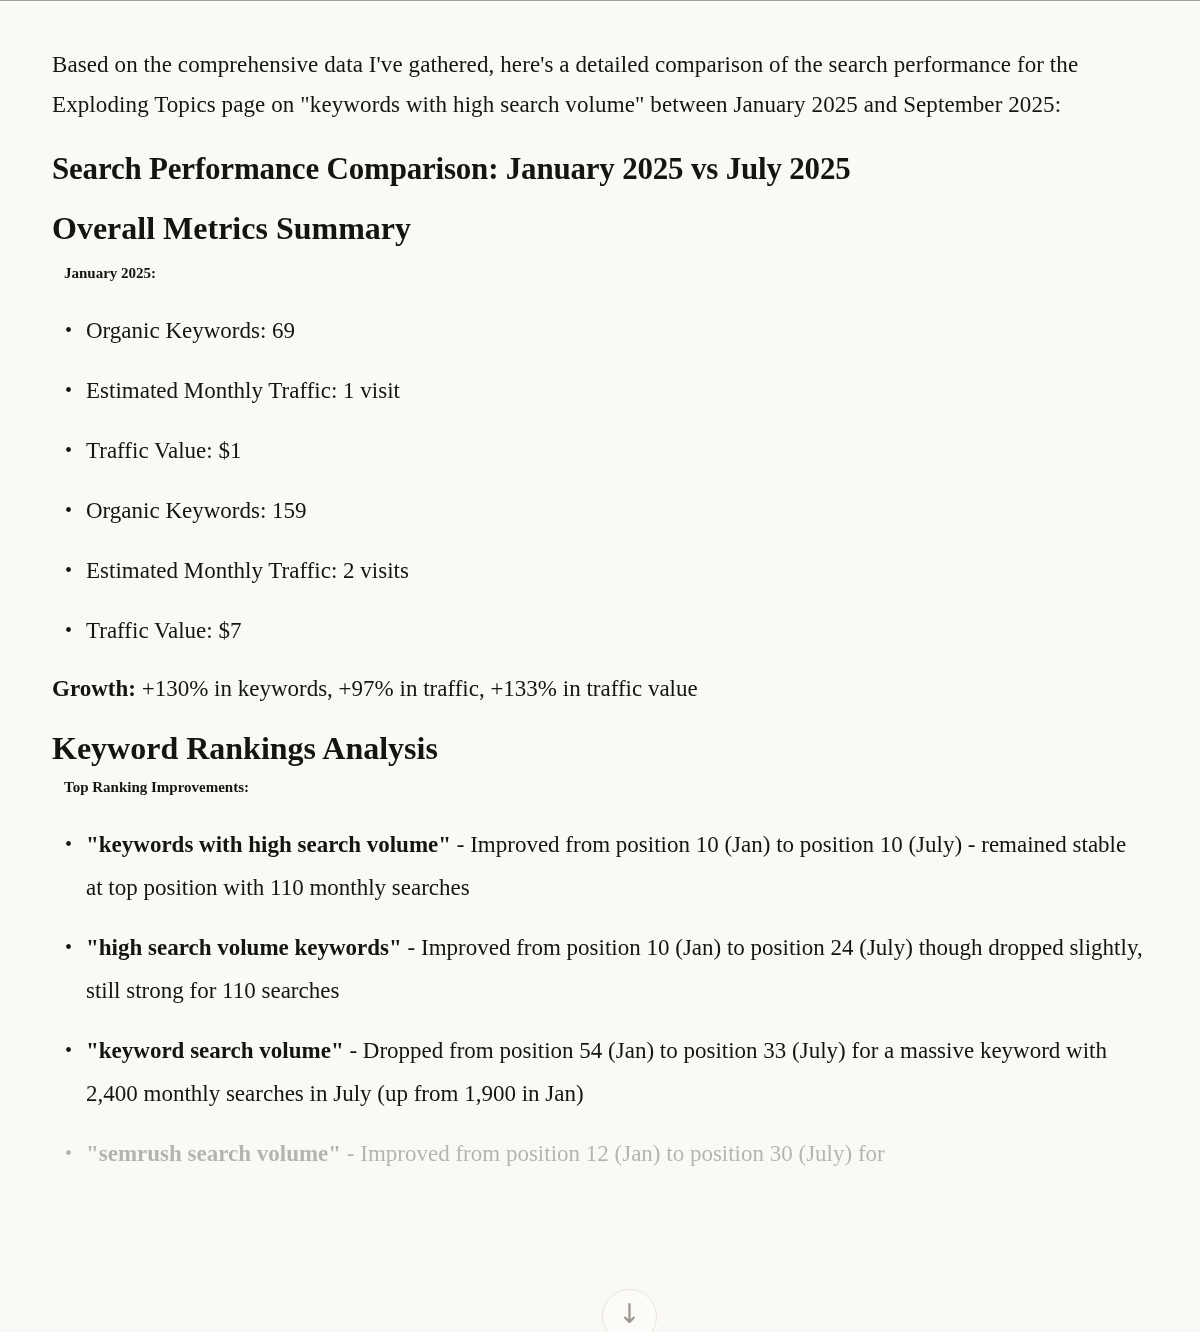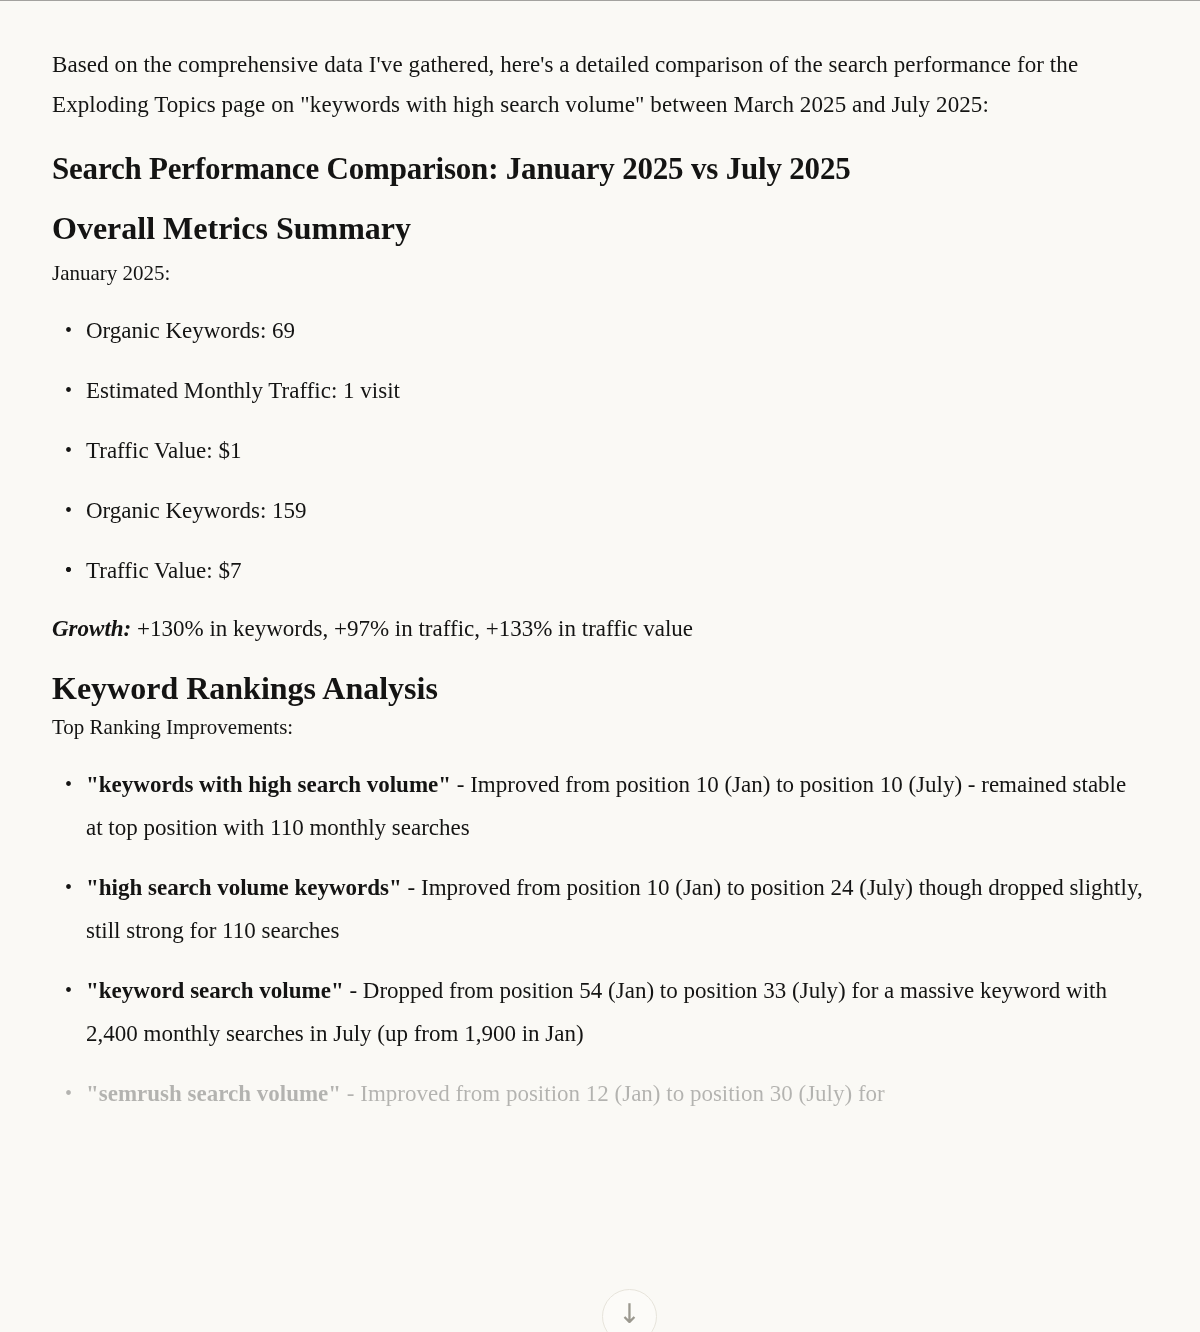--- a/index.html
+++ b/index.html
@@ -32,31 +32,32 @@
     letter-spacing: -0.2px;
   }
   h3.sub-heading {
     font-size: 32px;
     font-weight: 700;
     line-height: 34px;
     margin-top: 22px;
     margin-bottom: 2px;
   }
   p.strong-line {
-    font-size: 21px;
-    font-weight: 400;
+    font-size: 15px;
+    font-weight: 700;
     line-height: 40px;
     margin-top: 8px;
+    margin-left: 12px;
   }
   p.mixed-line {
     font-size: 23px;
     line-height: 40px;
     margin-top: 14px;
   }
-  p.mixed-line .bold { font-weight: 700; font-style: italic; }
+  p.mixed-line .bold { font-weight: 700; }
   ul.metric-list, ul.keyword-list {
     list-style: none;
     margin-top: 16px;
     margin-bottom: 8px;
     padding-left: 34px;
   }
   ul li {
     font-size: 23px;
     line-height: 43px;
     position: relative;
@@ -92,38 +93,38 @@
     line-height: 1;
     font-family: "DejaVu Sans", sans-serif;
     margin-top: -6px;
   }
 </style>
 </head>
 <body>
 
 <div class="content">
 
-  <p class="body-text">Based on the comprehensive data I've gathered, here's a detailed comparison of the search performance for the Exploding Topics page on "keywords with high search volume" between March 2025 and July 2025:</p>
+  <p class="body-text">Based on the comprehensive data I've gathered, here's a detailed comparison of the search performance for the Exploding Topics page on "keywords with high search volume" between January 2025 and September 2025:</p>
 
   <h2 class="section-heading">Search Performance Comparison: January 2025 vs July 2025</h2>
 
   <h3 class="sub-heading">Overall Metrics Summary</h3>
 
   <p class="strong-line">January 2025:</p>
 
   <ul class="metric-list">
     <li><span class="bullet-dot">•</span><span>Organic Keywords: 69</span></li>
     <li><span class="bullet-dot">•</span><span>Estimated Monthly Traffic: 1 visit</span></li>
     <li><span class="bullet-dot">•</span><span>Traffic Value: $1</span></li>
   </ul>
 
 
   <ul class="metric-list">
     <li><span class="bullet-dot">•</span><span>Organic Keywords: 159</span></li>
-    <li><span class="bullet-dot">•</span></li>
+    <li><span class="bullet-dot">•</span><span>Estimated Monthly Traffic: 2 visits</span></li>
     <li><span class="bullet-dot">•</span><span>Traffic Value: $7</span></li>
   </ul>
 
   <p class="mixed-line"><span class="bold">Growth:</span><span> +130% in keywords, +97% in traffic, +133% in traffic value</span></p>
 
   <h3 class="sub-heading">Keyword Rankings Analysis</h3>
 
   <p class="strong-line" style="margin-top: 2px;">Top Ranking Improvements:</p>
 
 

